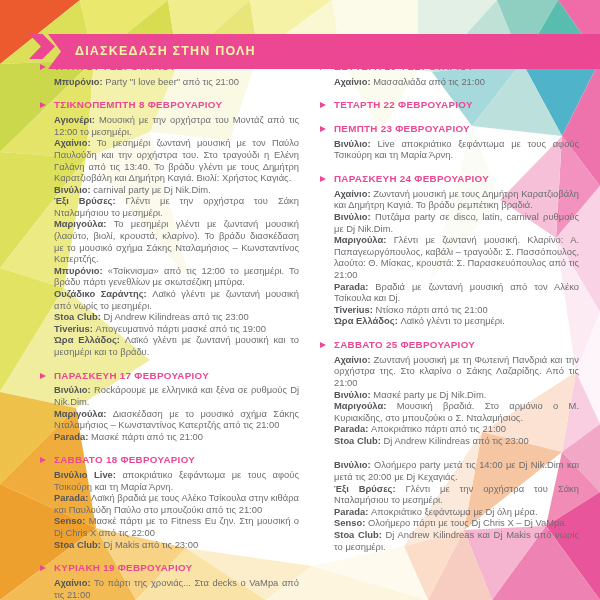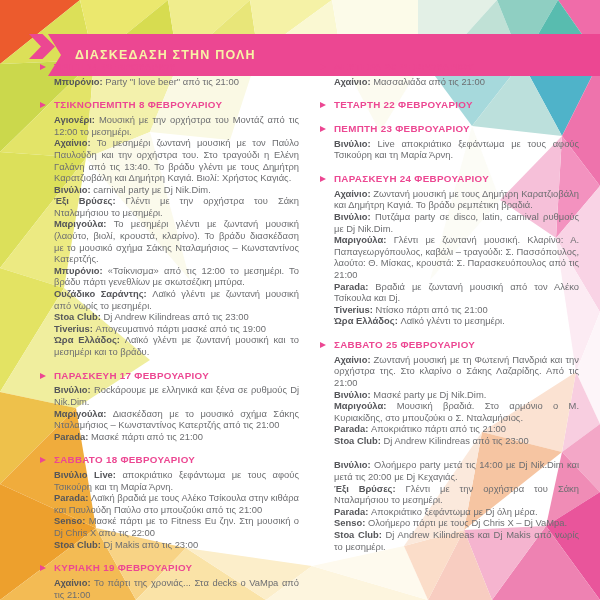--- a/index.html
+++ b/index.html
@@ -15,21 +15,21 @@
     background:#ffffff;
     font-family:"Liberation Sans",sans-serif;
   }
   .bg{position:absolute;left:0;top:0;width:600px;height:600px;}
   .banner-chevron{
     position:absolute;left:29px;top:34px;width:26px;height:25px;
     background:var(--banner-pink);
     clip-path:polygon(0 0,52% 0,100% 50%,52% 100%,0 100%,46% 50%);
   }
   .banner-bar{
-    position:absolute;left:48px;top:34px;width:552px;height:42px;
+    position:absolute;left:48px;top:34px;width:552px;height:35px;
     background:var(--banner-pink);
     clip-path:polygon(0 0,100% 0,100% 100%,0 100%,13px 50%);
     display:flex;align-items:center;padding-left:27px;box-sizing:border-box;
   }
   .banner-title{
     color:var(--banner-text);font-size:12.5px;font-weight:bold;
     letter-spacing:1.2px;line-height:1;transform:translateY(-0.5px);
   }
   .col{position:absolute;top:62px;width:259px;}
   #col-left{left:40px;}

